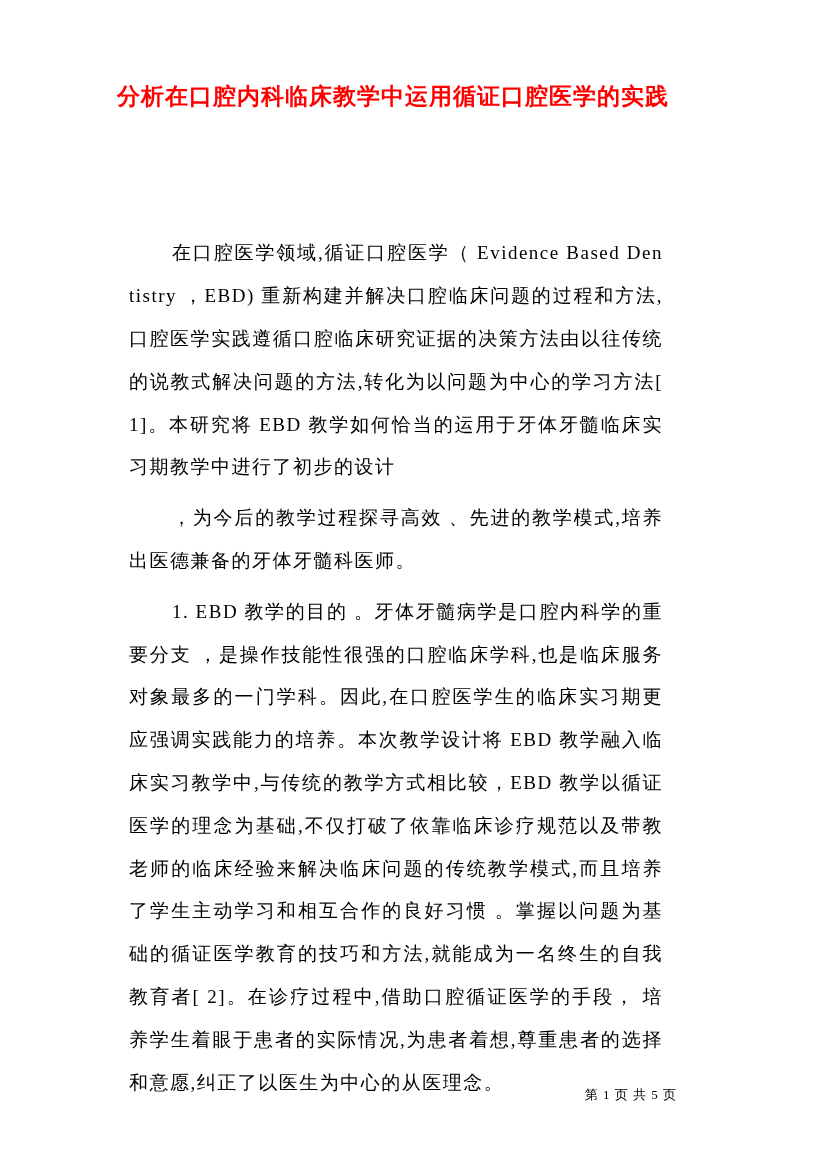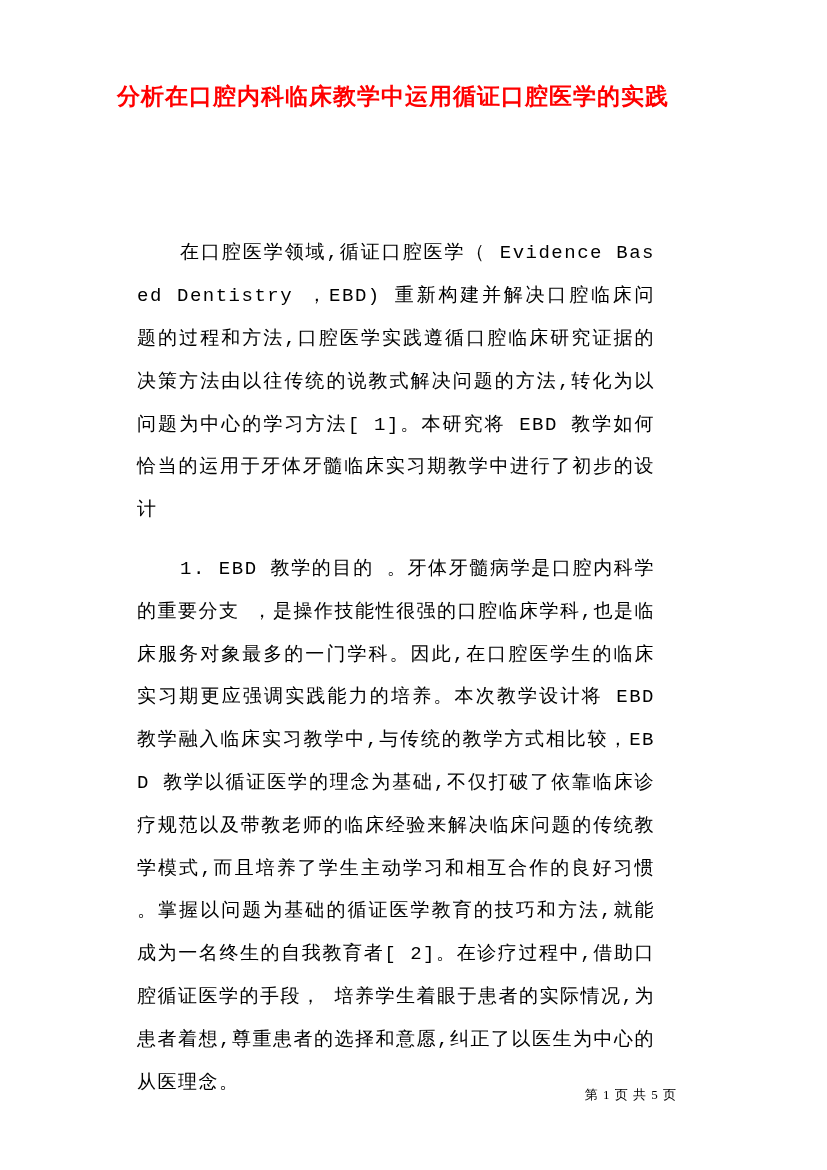--- a/index.html
+++ b/index.html
@@ -29,45 +29,45 @@
     }
     .doc-body {
       margin: 122px 115px 0 121px; 
       font-size: 19px;
       line-height: 42.8px;
       letter-spacing: 1.5px;
       text-align: justify;
       color: #000000;
     }
     .doc-body p {
-      margin: 16px;
+      margin: 8px;
       padding: 0;
       text-indent: 43px; 
       word-break: break-all;
-      font-family: Liberation Mono, monospace;
     }
     .doc-footer {
       position: absolute;
       right: 109px;
       bottom: 66px;
       font-size: 13px;
       letter-spacing: 1px;
       color: #000000;
       font-family: "Liberation Serif", "DejaVu Serif", serif;
     }
   </style>
 </head>
 <body>
 
 <div class="doc-page">
 
   <h1 class="doc-title">分析在口腔内科临床教学中运用循证口腔医学的实践</h1>
 
   <div class="doc-body">
     <p>在口腔医学领域,循证口腔医学（ Evidence Based Dentistry ，EBD) 重新构建并解决口腔临床问题的过程和方法,口腔医学实践遵循口腔临床研究证据的决策方法由以往传统的说教式解决问题的方法,转化为以问题为中心的学习方法[ 1]。本研究将 EBD 教学如何恰当的运用于牙体牙髓临床实习期教学中进行了初步的设计</p>
+    <p>，为今后的教学过程探寻高效 、先进的教学模式,培养出医德兼备的牙体牙髓科医师。</p>
     <p>1. EBD 教学的目的 。牙体牙髓病学是口腔内科学的重要分支 ，是操作技能性很强的口腔临床学科,也是临床服务对象最多的一门学科。因此,在口腔医学生的临床实习期更应强调实践能力的培养。本次教学设计将 EBD 教学融入临床实习教学中,与传统的教学方式相比较，EBD 教学以循证医学的理念为基础,不仅打破了依靠临床诊疗规范以及带教老师的临床经验来解决临床问题的传统教学模式,而且培养了学生主动学习和相互合作的良好习惯 。掌握以问题为基础的循证医学教育的技巧和方法,就能成为一名终生的自我教育者[ 2]。在诊疗过程中,借助口腔循证医学的手段， 培养学生着眼于患者的实际情况,为患者着想,尊重患者的选择和意愿,纠正了以医生为中心的从医理念。</p>
   </div>
 
   <div class="doc-footer">
     <span>第 1 页 共 5 页</span>
   </div>
 
 </div>
 
 </body></html>

